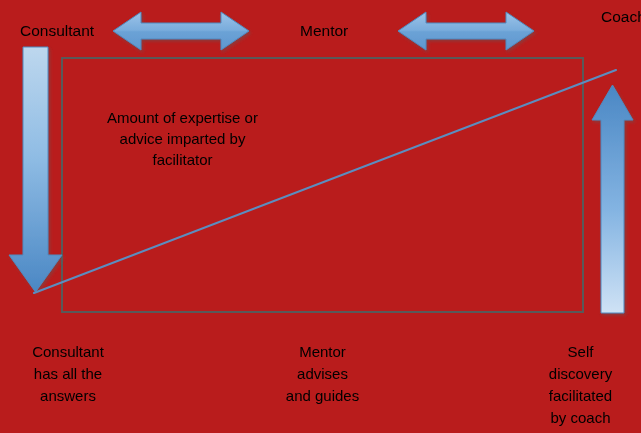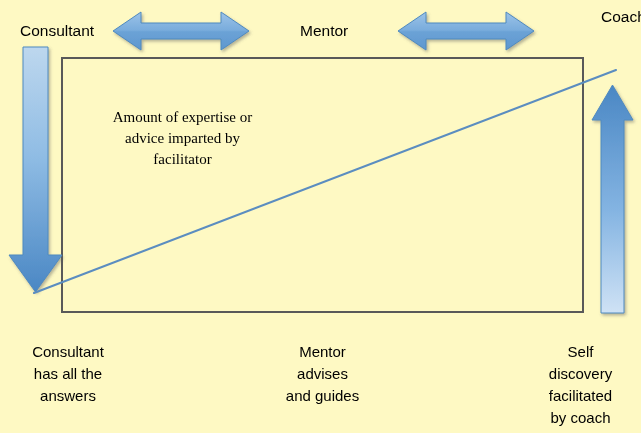--- a/index.html
+++ b/index.html
@@ -7,21 +7,21 @@
     padding: 0;
     background: #ffffff;
   }
   body {
     font-family: "Liberation Sans", sans-serif;
   }
   #canvas {
     position: relative;
     width: 641px;
     height: 433px;
-    background: #fef9c3;
+    background: #b91c1c;
     overflow: hidden;
   }
 
   
   .lbl {
     position: absolute;
     color: #000000;
     font-size: 15px;
     line-height: 19px;
     white-space: pre;
@@ -74,21 +74,21 @@
 <div id="canvas">
 
   <div class="lbl top-lbl" style="left:20px; top:21px;">Consultant</div>
 
   <div class="lbl top-lbl" style="left:300px; top:21px;">Mentor</div>
 
   <div class="lbl top-lbl" style="left:565px; top:7px;margin-left:36px;">Coach</div>
 
   <div id="main-box"></div>
 
-  <div class="blk" style="left:75px; top:107px; width:215px;font-family:Liberation Serif, serif;">Amount of expertise or
+  <div class="blk" style="left:75px; top:107px; width:215px;">Amount of expertise or
 advice imparted by
 facilitator</div>
 
 
   <div class="bot-lbl" style="left:13px; top:341px; width:110px;">Consultant
 has all the
 answers</div>
 
   <div class="bot-lbl" style="left:265px; top:341px; width:115px;">Mentor
 advises

